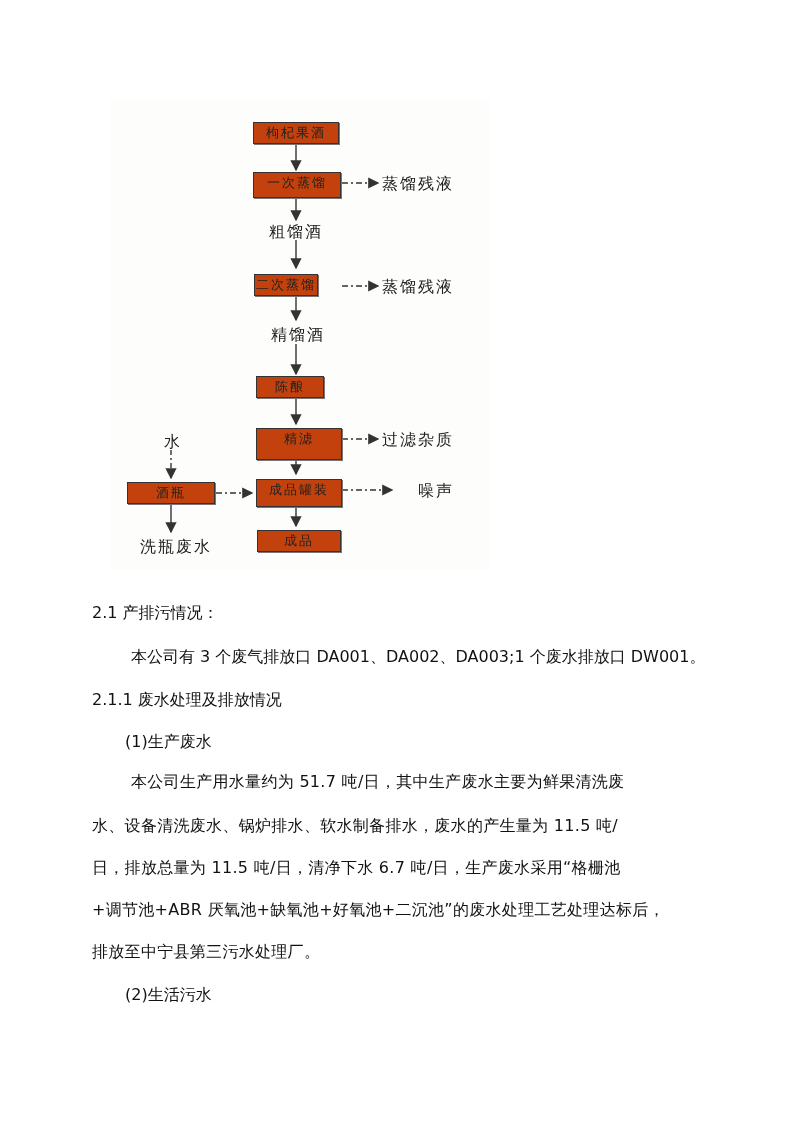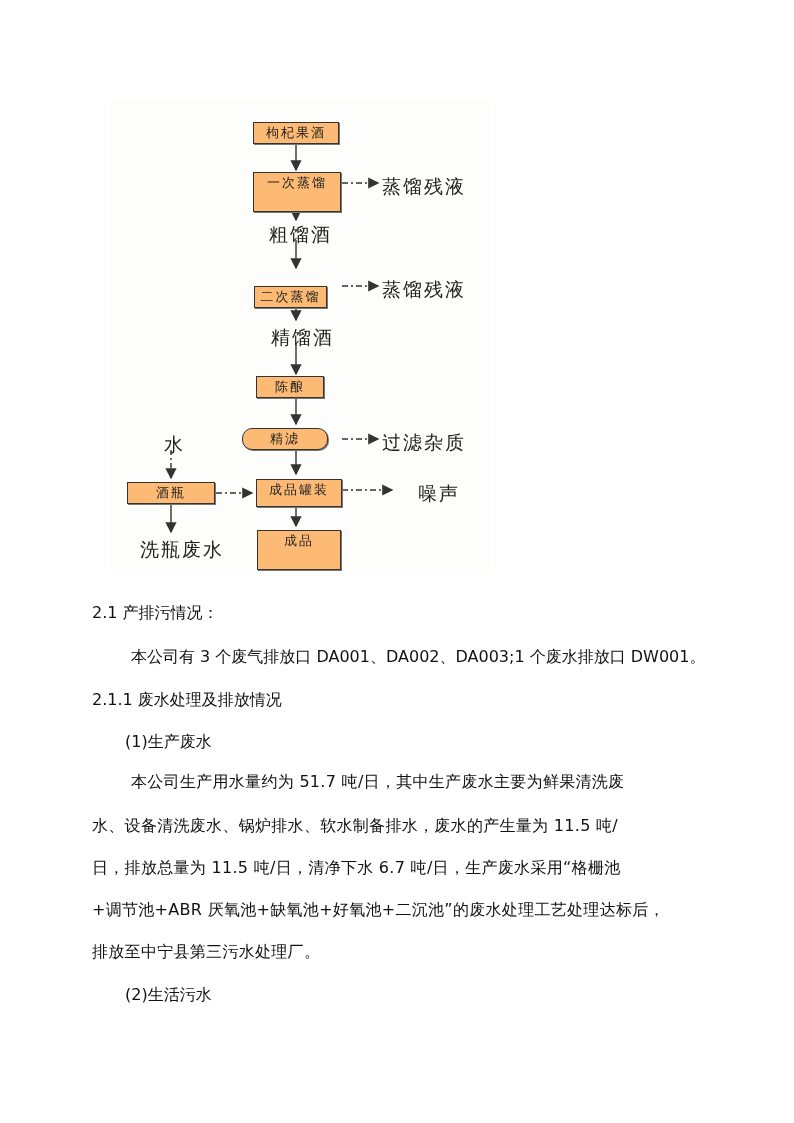--- a/index.html
+++ b/index.html
@@ -1,22 +1,22 @@
 <!DOCTYPE html>
 <html><head>
 <meta charset="utf-8">
 <style>
   html, body { margin:0; padding:0; background:#fff; }
   body { width:794px; height:1123px; position:relative; overflow:hidden;
          font-family:"DejaVu Sans", sans-serif; color:#111; }
   .diagram { position:absolute; left:110px; top:100px; width:380px; height:470px; background:#fdfdfb; }
-  .box { position:absolute; border:1.3px solid #333; background:#fdba74; box-sizing:border-box;
+  .box { position:absolute; border:1.3px solid #333; background:#c2410c; box-sizing:border-box;
          font-size:13px; text-align:center; line-height:20px; color:#222; letter-spacing:2px;
          box-shadow:1px 1px 0 #777; }
-  .lbl { position:absolute; font-size:19px; color:#222; letter-spacing:2px; white-space:nowrap; }
+  .lbl { position:absolute; font-size:16px; color:#222; letter-spacing:2px; white-space:nowrap; }
   svg.arrows { position:absolute; left:0; top:0; }
   .text { position:absolute; left:92px; font-size:16px; color:#111; white-space:nowrap;
           font-family:"DejaVu Sans", sans-serif; }
   .indent1 { left:125px; }
   .indent2 { left:131px; }
   .para-line { position:absolute; left:92px; font-size:16px; white-space:nowrap; letter-spacing:0.3px; }
 </style>
 </head>
 <body>
 
@@ -45,28 +45,28 @@
 
       <line x1="61" y1="350" x2="61" y2="378" stroke-dasharray="5,3,2,3" marker-end="url(#ah)"></line>
 
       <line x1="106" y1="393" x2="142" y2="393" stroke-dasharray="6,3,2,3" marker-end="url(#ah)"></line>
 
       <line x1="61" y1="405" x2="61" y2="432" marker-end="url(#ah)"></line>
     </g>
   </svg>
 
   <div class="box" style="left:143px;top:22px;width:86px;height:22px;">枸杞果酒</div>
-  <div class="box" style="left:143px;top:72px;width:88px;height:40px;font-family:Liberation Serif, serif;">一次蒸馏</div>
+  <div class="box" style="left:143px;top:72px;width:88px;height:26px;font-family:Liberation Serif, serif;">一次蒸馏</div>
   <div class="lbl" style="left:159px;top:122px;">粗馏酒</div>
-  <div class="box" style="left:144px;top:174px;width:73px;height:22px;margin-top:12px;">二次蒸馏</div>
+  <div class="box" style="left:144px;top:174px;width:64px;height:22px;">二次蒸馏</div>
   <div class="lbl" style="left:161px;top:225px;">精馏酒</div>
   <div class="box" style="left:146px;top:276px;width:68px;height:22px;">陈酿</div>
-  <div class="box" style="left:132px;top:328px;width:86px;height:22px;border-radius:10px;">精滤</div>
+  <div class="box" style="left:146px;top:328px;width:86px;height:32px;">精滤</div>
   <div class="box" style="left:146px;top:379px;width:86px;height:28px;">成品罐装</div>
-  <div class="box" style="left:147px;top:430px;width:84px;height:40px;">成品</div>
+  <div class="box" style="left:147px;top:430px;width:84px;height:22px;">成品</div>
   <div class="box" style="left:17px;top:382px;width:88px;height:22px;">酒瓶</div>
 
   <div class="lbl" style="left:272px;top:74px;">蒸馏残液</div>
   <div class="lbl" style="left:272px;top:177px;">蒸馏残液</div>
   <div class="lbl" style="left:272px;top:330px;">过滤杂质</div>
   <div class="lbl" style="left:308px;top:381px;">噪声</div>
   <div class="lbl" style="left:54px;top:332px;">水</div>
   <div class="lbl" style="left:30px;top:437px;">洗瓶废水</div>
 </div>
 

